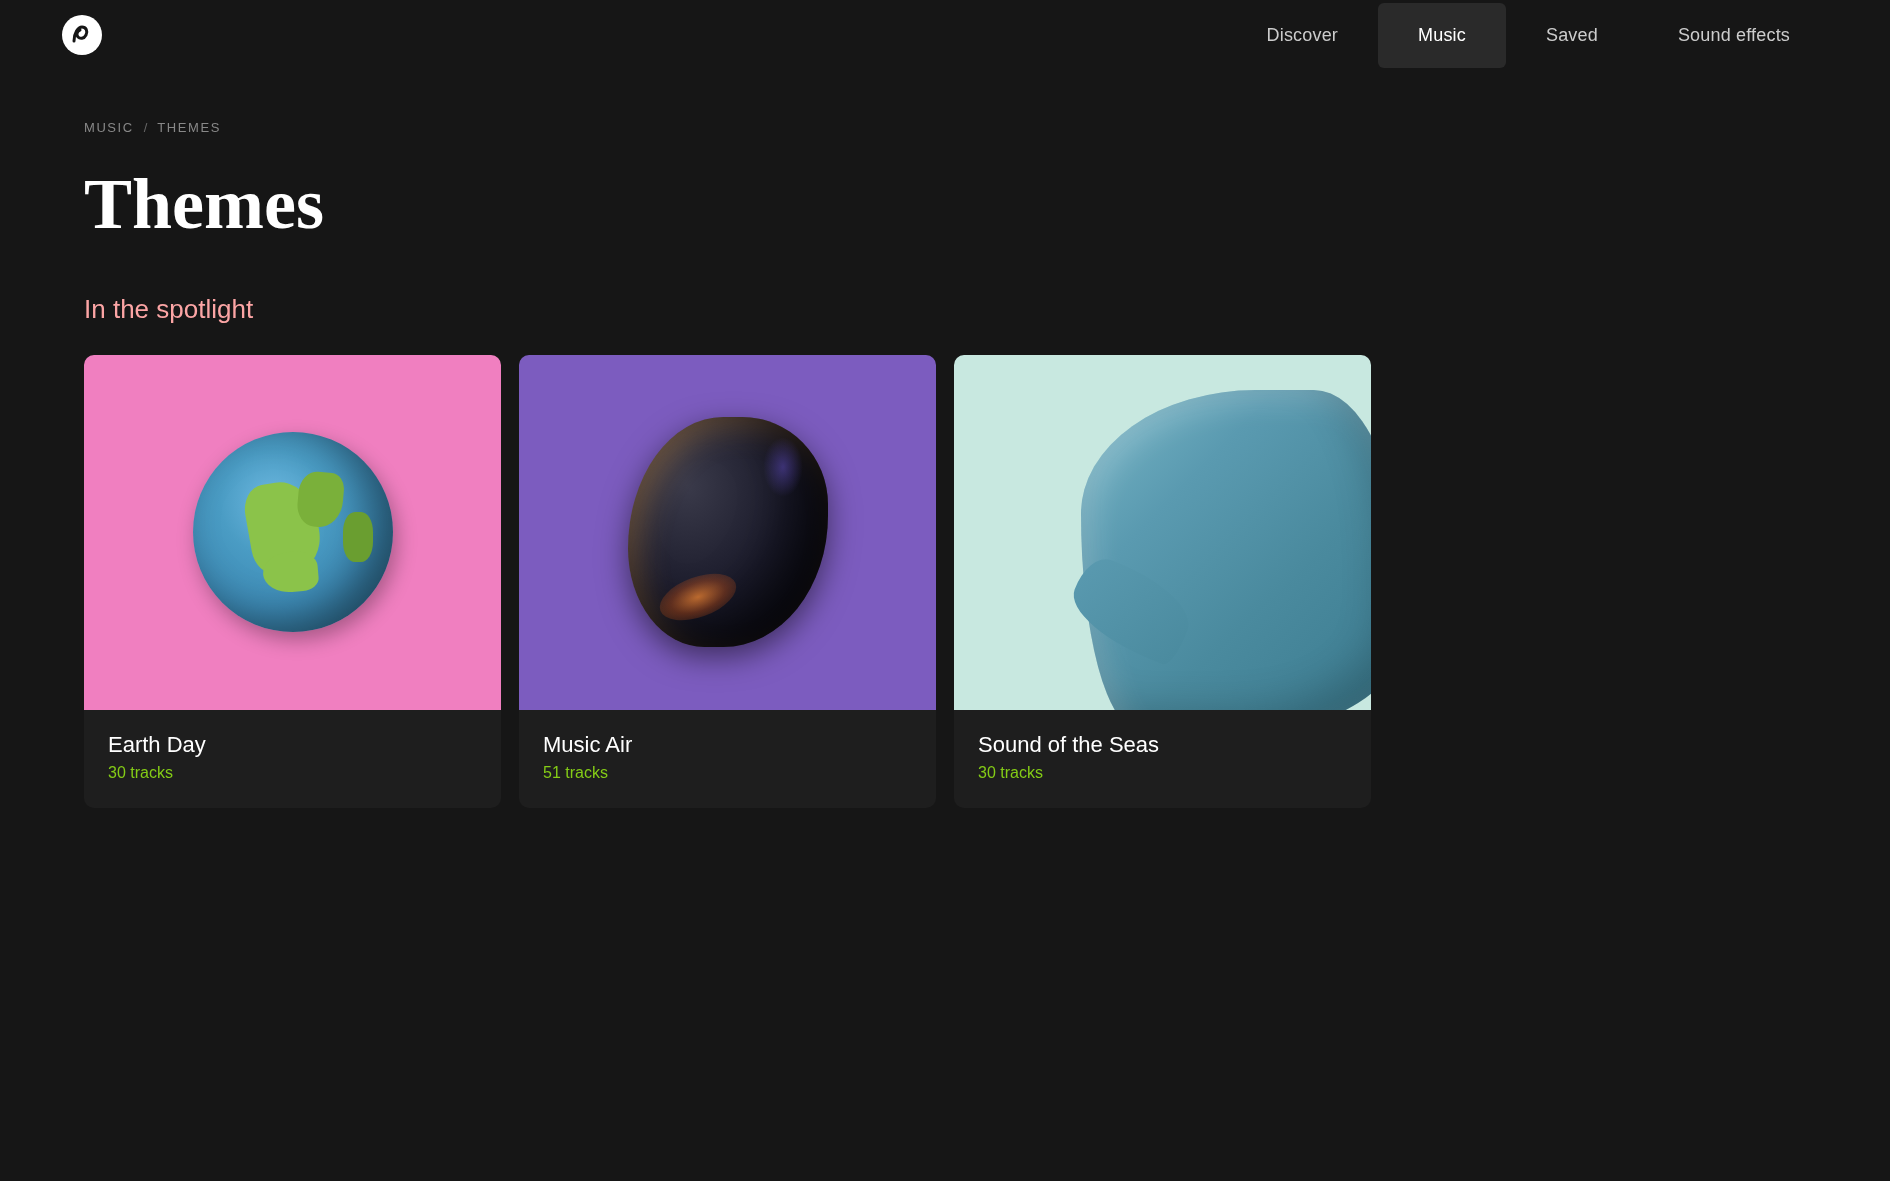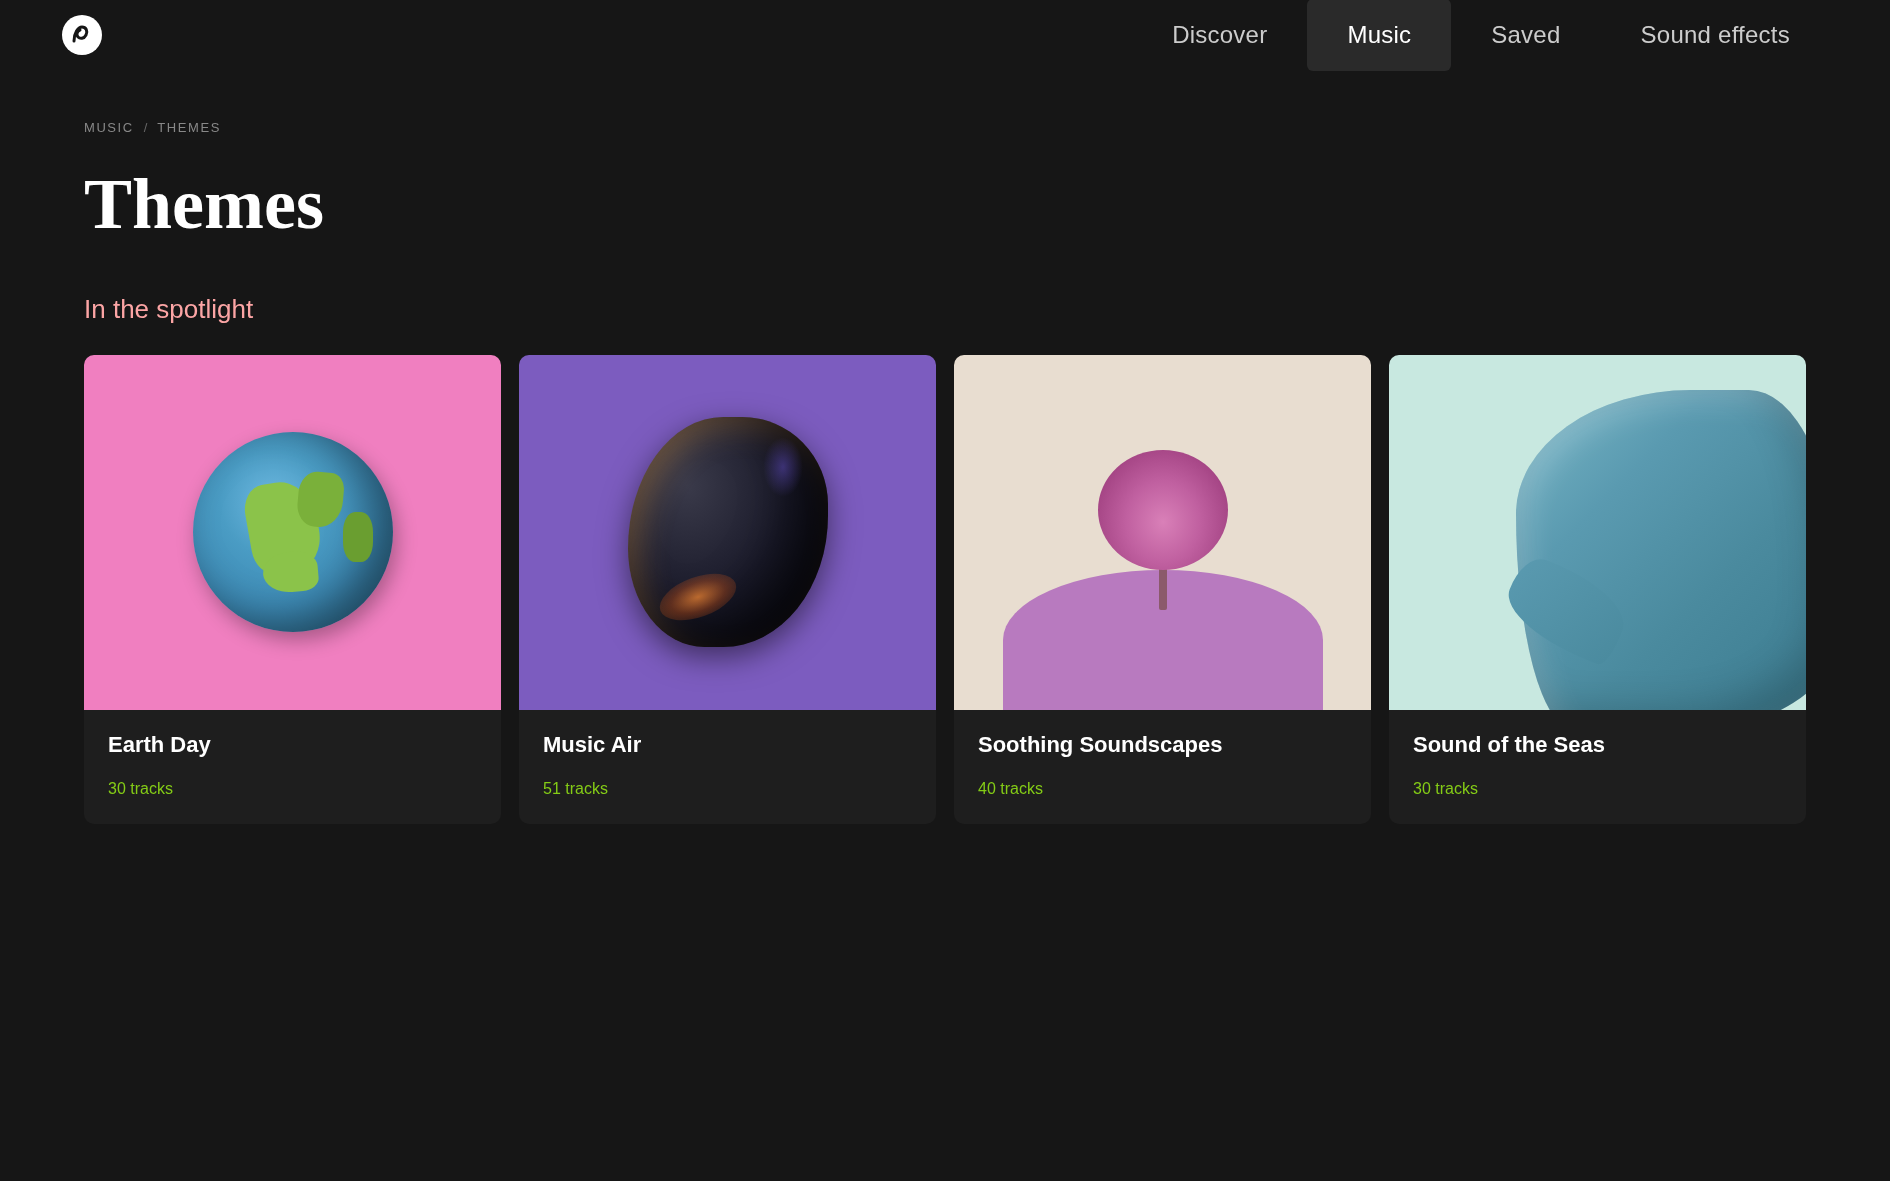--- a/index.html
+++ b/index.html
@@ -29,21 +29,21 @@
     }
 
     nav {
       display: flex;
       align-items: center;
       gap: 0;
     }
 
     .nav-item {
       padding: 22px 40px;
-      font-size: 24px;
+      font-size: 18px;
       color: #cccccc;
       cursor: pointer;
       letter-spacing: 0.01em;
     }
 
     .nav-item.active {
       background-color: #2a2a2a;
       color: #ffffff;
       border-radius: 6px;
     }
@@ -269,23 +269,23 @@
       transform: rotate(20deg);
     }
 
     
     .card-info {
       padding: 22px 24px 26px 24px;
     }
 
     .card-title {
       font-size: 22px;
-      font-weight: 700;
+      font-weight: 400;
       color: #ffffff;
-      margin-bottom: 22px;
+      margin-bottom: 6px;
     }
 
     .card-subtitle {
       font-size: 16px;
       color: #84cc16;
     }
   </style>
 </head>
 <body>
 
@@ -340,35 +340,20 @@
           <div class="blob-highlight"></div>
           <div class="blob-sheen"></div>
         </div>
       </div>
       <div class="card-info">
         <div class="card-title">Music Air</div>
         <div class="card-subtitle">51 tracks</div>
       </div>
     </div>
 
-    <div class="card">
-      <div class="card-image card-image-soothing">
-        <div class="hill-scene">
-          <div class="hill"></div>
-          <div class="pink-tree">
-            <div class="tree-crown"></div>
-            <div class="tree-trunk"></div>
-          </div>
-        </div>
-      </div>
-      <div class="card-info">
-        <div class="card-title">Soothing Soundscapes</div>
-        <div class="card-subtitle">40 tracks</div>
-      </div>
-    </div>
 
     <div class="card">
       <div class="card-image card-image-seas">
         <div class="whale-tail">
           <div class="whale-body"></div>
           <div class="whale-fin-left"></div>
         </div>
       </div>
       <div class="card-info">
         <div class="card-title">Sound of the Seas</div>

